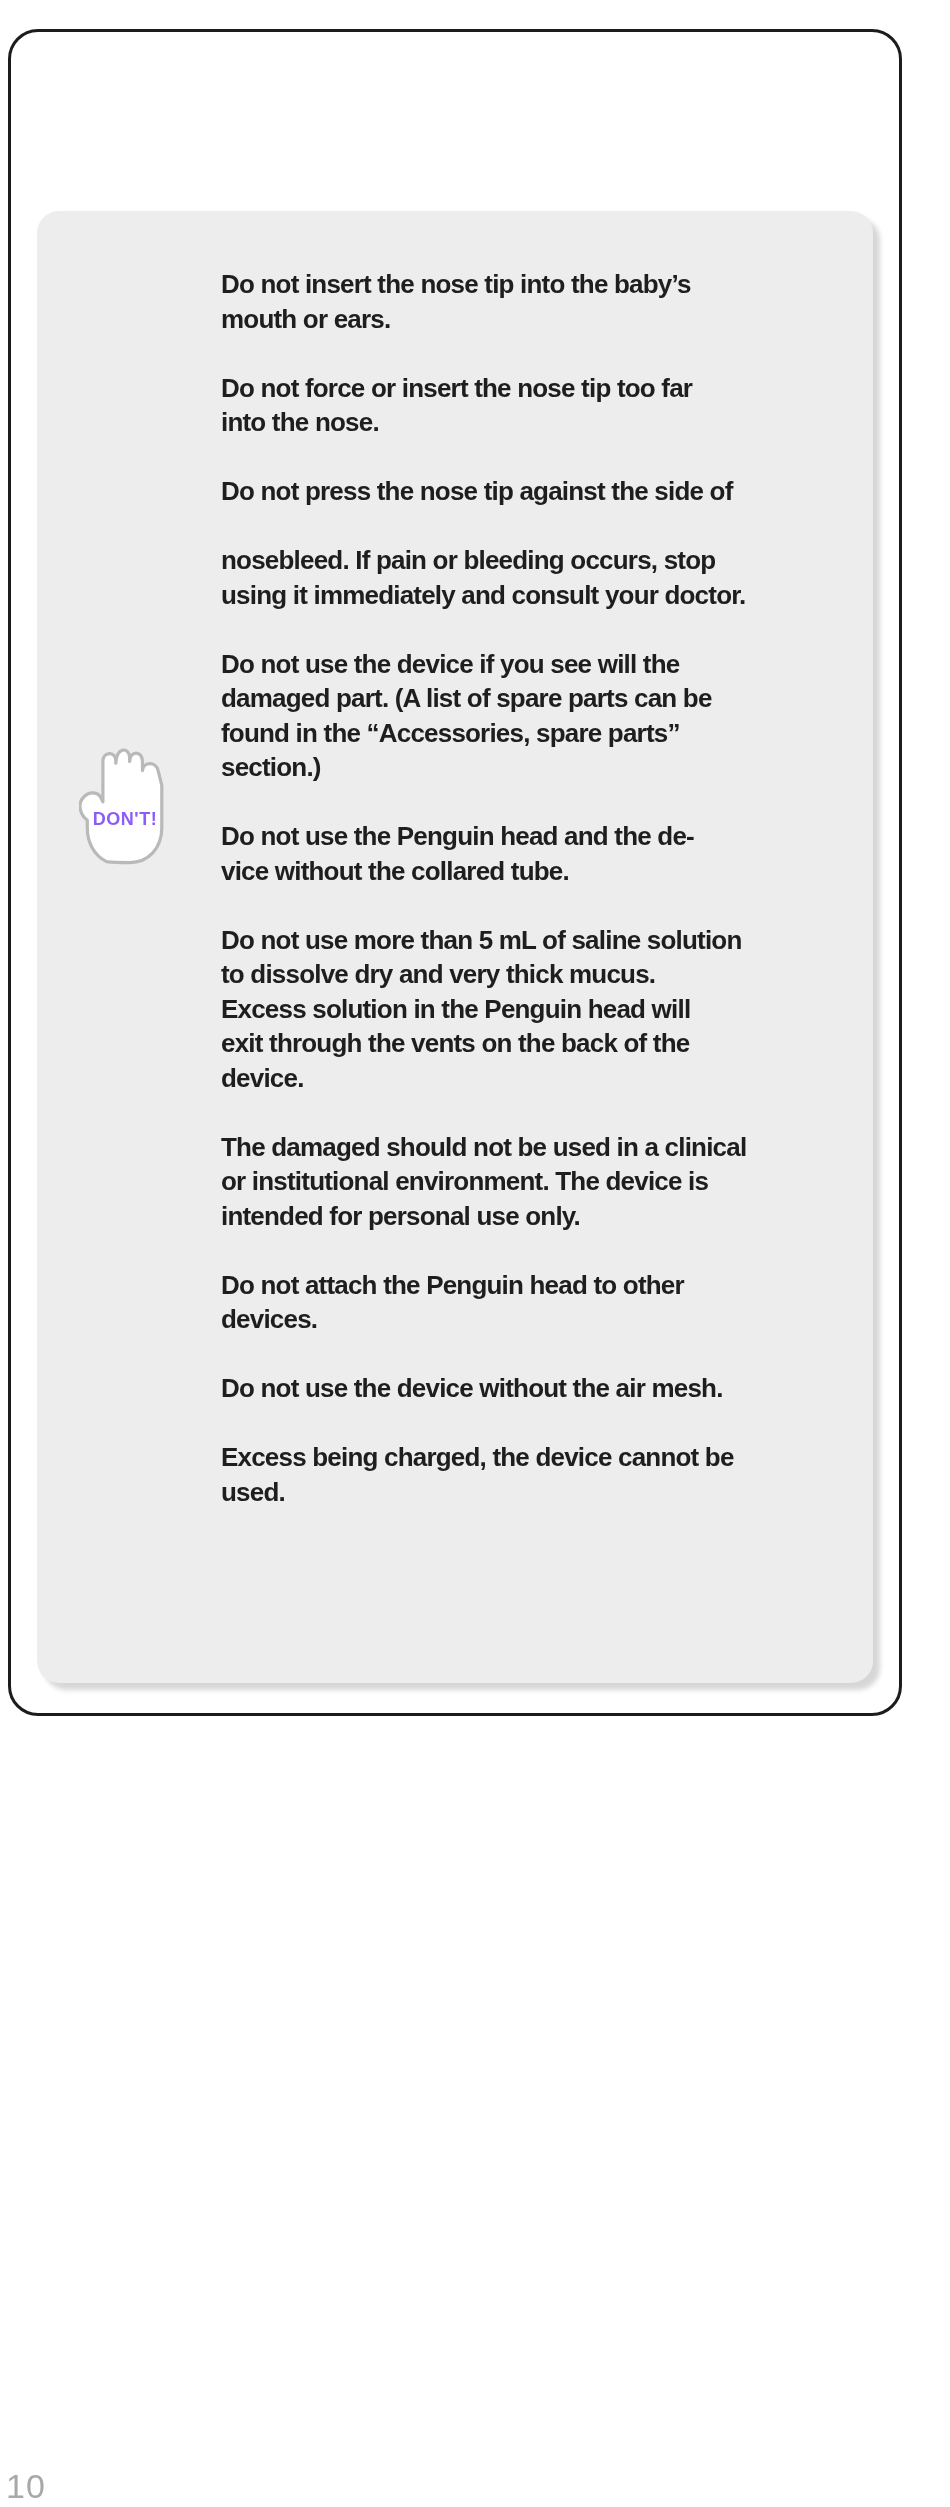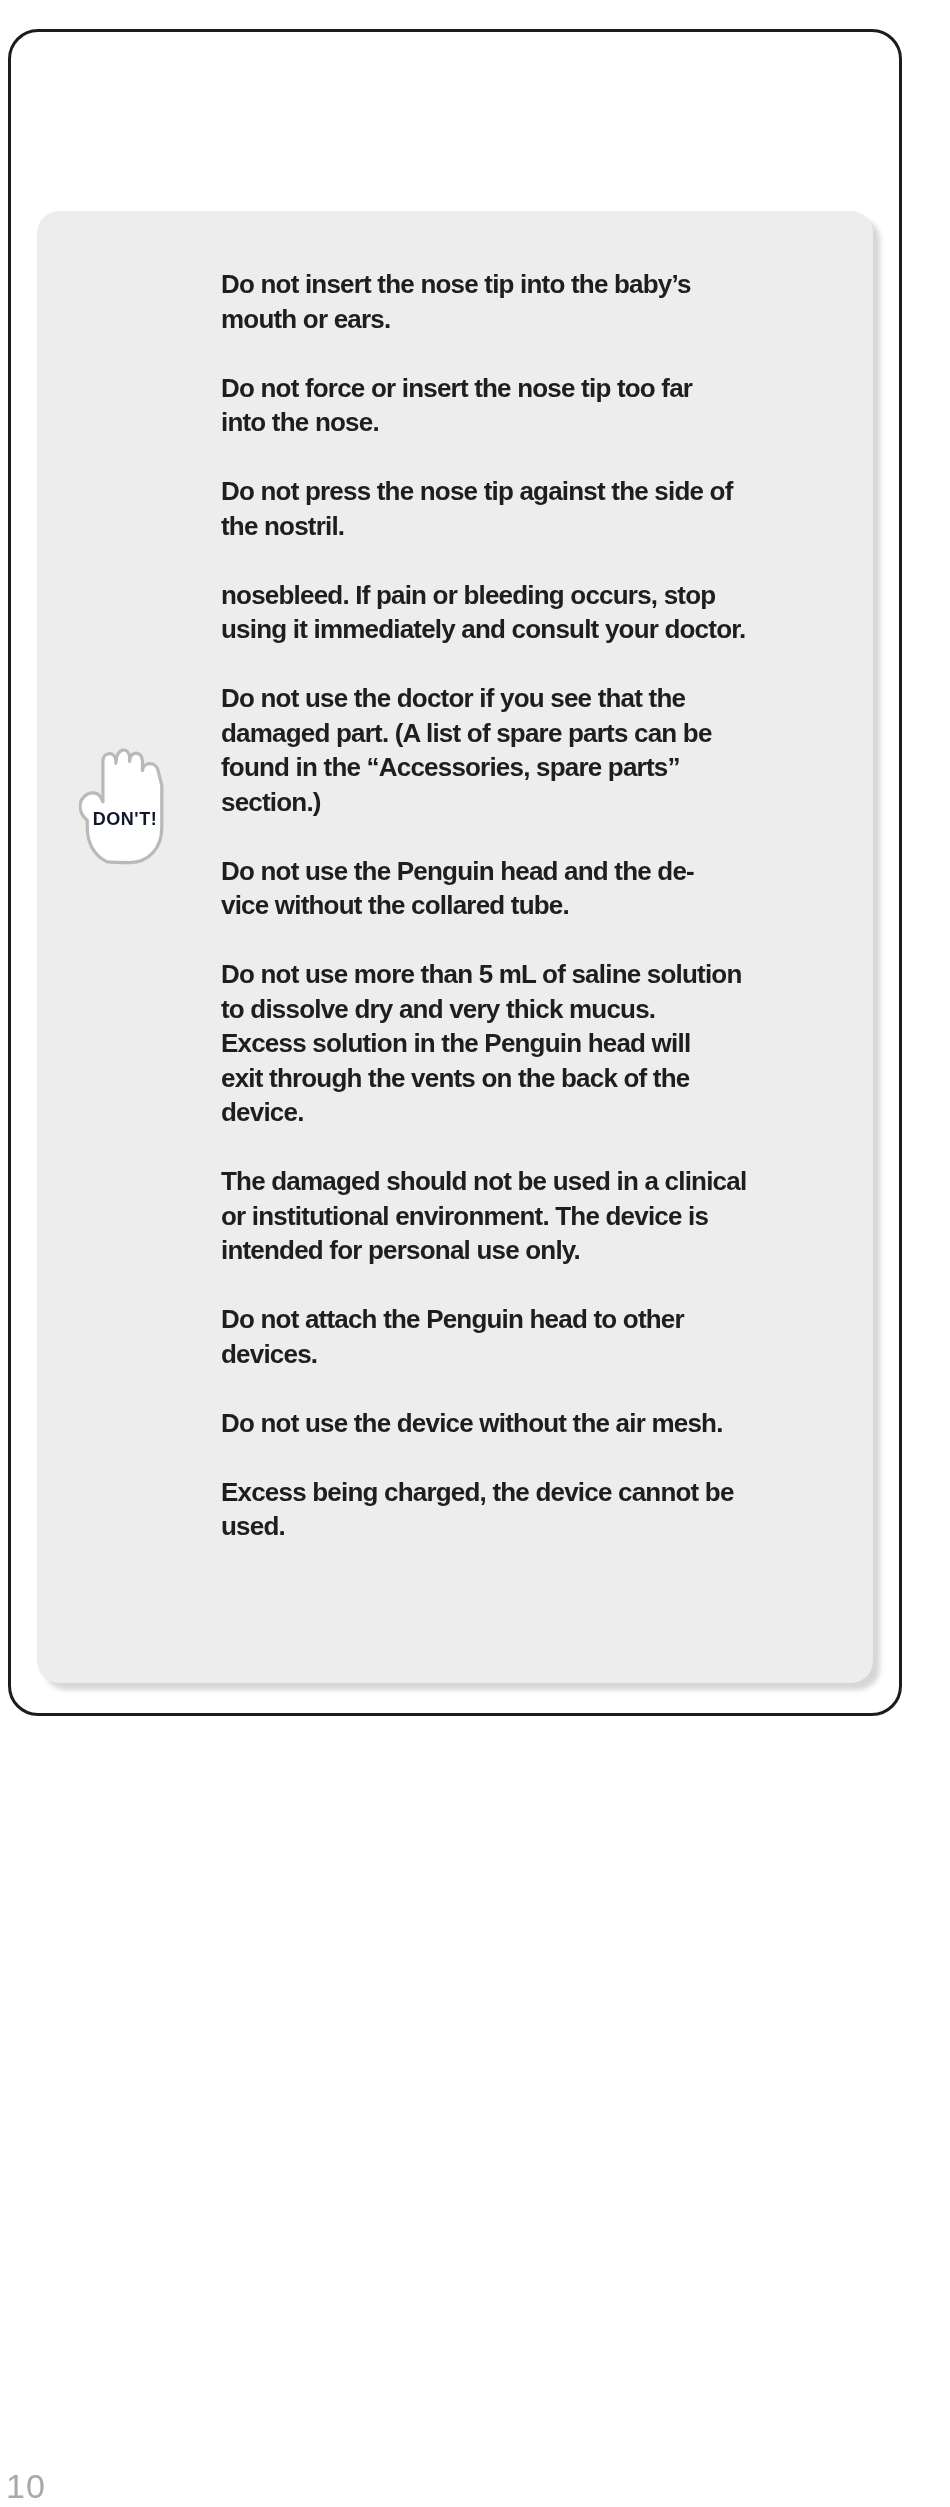--- a/index.html
+++ b/index.html
@@ -51,21 +51,21 @@
     white-space:nowrap;
   }
   
   .dont-badge{
     position:absolute;left:42px;top:525px;width:92px;height:140px;
   }
   .dont-badge svg{display:block;width:92px;height:140px;}
   .dont-label{
     position:absolute;left:0;top:73px;width:92px;
     text-align:center;
-    font-size:18px;font-weight:bold;color:#0f172a;letter-spacing:0.5px;
+    font-size:18px;font-weight:bold;color:#8b5cf6;letter-spacing:0.5px;
   }
   
   .page-number{
     position:absolute;left:6px;top:2467px;
     font-size:34px;font-weight:normal;color:#a8a8a8;
     letter-spacing:1px;
   }
 </style>
 </head>
 <body>
@@ -118,28 +118,27 @@
           <div class="paragraph">
             <div class="line">Do not insert the nose tip into the baby’s</div>
             <div class="line">mouth or ears.</div>
           </div>
           <div class="paragraph">
             <div class="line">Do not force or insert the nose tip too far</div>
             <div class="line">into the nose.</div>
           </div>
           <div class="paragraph">
             <div class="line">Do not press the nose tip against the side of</div>
-            <div class="line">the nostril.</div>
           </div>
           <div class="paragraph">
             <div class="line">nosebleed. If pain or bleeding occurs, stop</div>
             <div class="line">using it immediately and consult your doctor.</div>
           </div>
           <div class="paragraph">
-            <div class="line">Do not use the doctor if you see that the</div>
+            <div class="line">Do not use the device if you see will the</div>
             <div class="line">damaged part. (A list of spare parts can be</div>
             <div class="line">found in the “Accessories, spare parts”</div>
             <div class="line">section.)</div>
           </div>
           <div class="paragraph">
             <div class="line">Do not use the Penguin head and the de-</div>
             <div class="line">vice without the collared tube.</div>
           </div>
           <div class="paragraph">
             <div class="line">Do not use more than 5 mL of saline solution</div>

